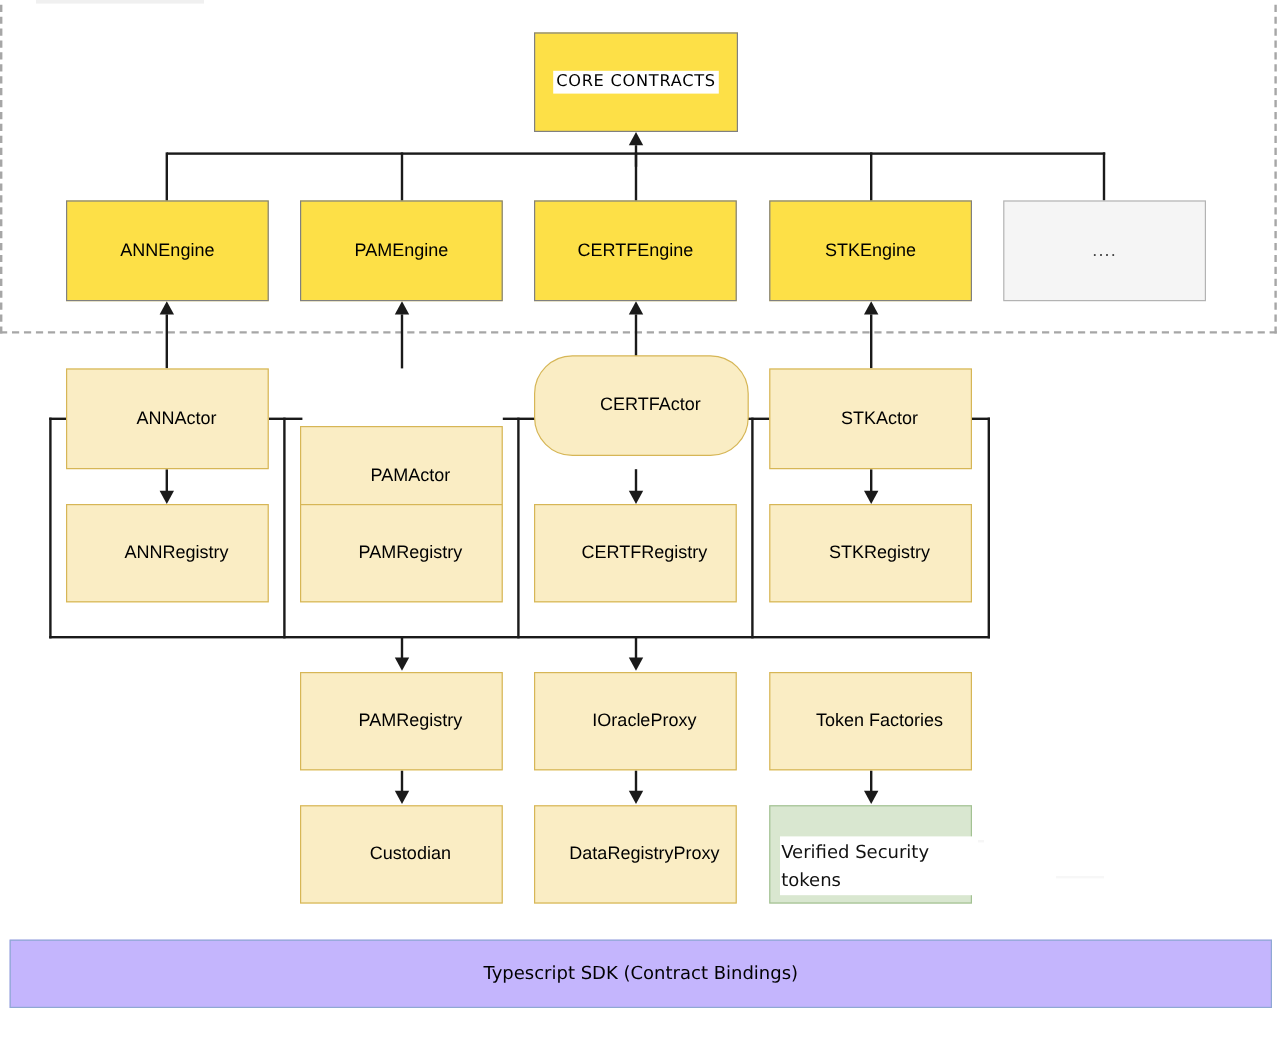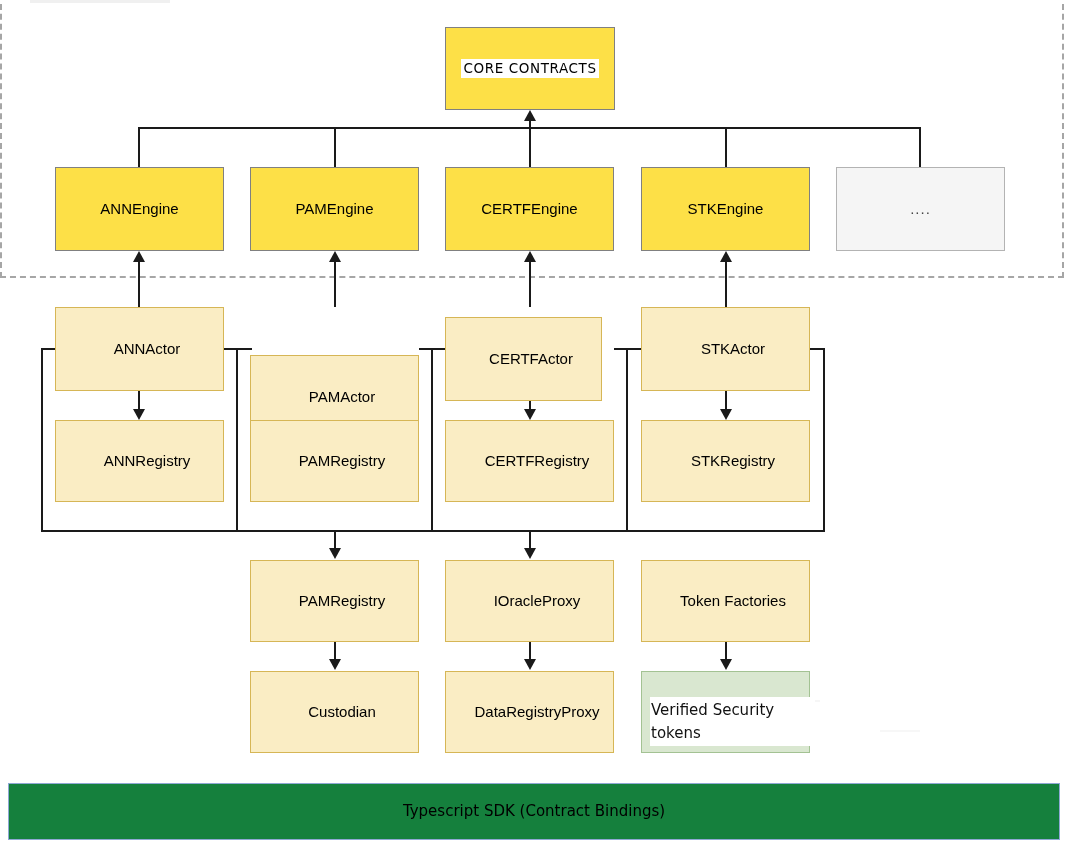--- a/index.html
+++ b/index.html
@@ -42,21 +42,21 @@
   .node.yellow {
     background: #faedc4;
     border: 1.4px solid #d6b656;
     padding-left: 15px;
   }
   .node.green {
     background: #d9e7d0;
     border: 1.6px solid #a3c293;
   }
   .node.blue {
-    background: #15803d;
+    background: #c4b5fd;
     border: 1.6px solid #8fa8d4;
   }
   .node .lbl {
     display: inline-block;
     background: #ffffff;
     padding: 0 1px;
   }
   .node.yellow .lbl,
   .node.grey .lbl,
   .node.grey-soft .lbl,
@@ -191,21 +191,21 @@
 
   <div class="line v" style="left:725px;top:262px;height:45px;"></div>
   <div class="arrow up" style="left:720px;top:251px;"></div>
 
   <div class="node yellow" style="left:55px;top:307px;width:169px;height:84px;">
     <span class="lbl">ANNActor</span>
   </div>
   <div class="node yellow" style="left:250px;top:307px;width:169px;height:84px;margin-top:48px;">
     <span class="lbl">PAMActor</span>
   </div>
-  <div class="node yellow" style="left:445px;top:317px;width:157px;height:84px;">
+  <div class="node yellow" style="left:445px;top:296px;width:179px;height:84px;border-radius:32px;">
     <span class="lbl">CERTFActor</span>
   </div>
   <div class="node yellow" style="left:641px;top:307px;width:169px;height:84px;">
     <span class="lbl">STKActor</span>
   </div>
 
   <div class="line v" style="left:138px;top:391px;height:20px;"></div>
   <div class="arrow down" style="left:133px;top:409px;"></div>
 
   <div class="line v" style="left:334px;top:391px;height:20px;"></div>

